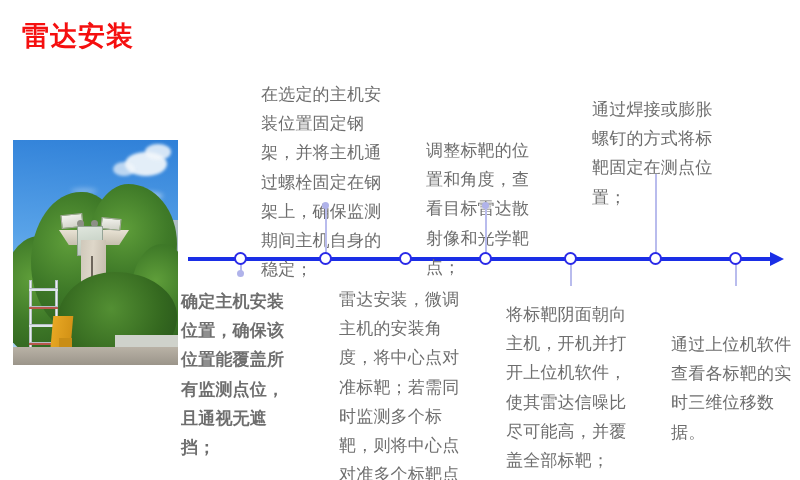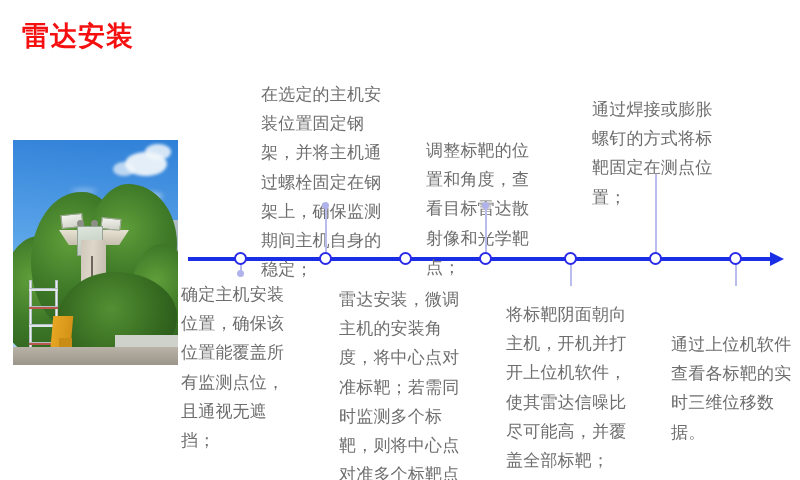--- a/index.html
+++ b/index.html
@@ -266,21 +266,21 @@
     <div class="ground"></div>
   </div>
 
   <div id="axis"></div>
   <div id="axis-arrow"></div>
 
   <div id="timeline-layer">
       <div class="stem-dot" style="left: 240px; top: 270px;"></div>
       <div class="stem" style="left: 240px; top: 260px; height: 12px;"></div>
       <div class="node" style="left: 240px;"></div>
-      <div class="tb" style="width: 118px; left: 181px; top: 280px;">确定主机安装位置，确保该位置能覆盖所有监测点位，且通视无遮挡；</div>
+      <div class="tb" style="width: 118px; left: 181px; top: 287px; font-weight: bold;">确定主机安装位置，确保该位置能覆盖所有监测点位，且通视无遮挡；</div>
       <div class="stem" style="left: 325px; top: 206px; height: 52px;"></div>
       <div class="stem-dot" style="left: 325px; top: 202px;"></div>
       <div class="node" style="left: 325px;"></div>
       <div class="tb" style="width: 128px; left: 261px; top: 80px;">在选定的主机安装位置固定钢架，并将主机通过螺栓固定在钢架上，确保监测期间主机自身的稳定；</div>
       <div class="node" style="left: 405px;"></div>
       <div class="tb" style="width: 132px; left: 339px; top: 285px;">雷达安装，微调主机的安装角度，将中心点对准标靶；若需同时监测多个标靶，则将中心点对准多个标靶点的中间位置；</div>
       <div class="stem" style="left: 485px; top: 206px; height: 52px;"></div>
       <div class="stem-dot" style="left: 485px; top: 202px;"></div>
       <div class="node" style="left: 485px;"></div>
       <div class="tb" style="width: 118px; left: 426px; top: 136px;">调整标靶的位置和角度，查看目标雷达散射像和光学靶点；</div>

